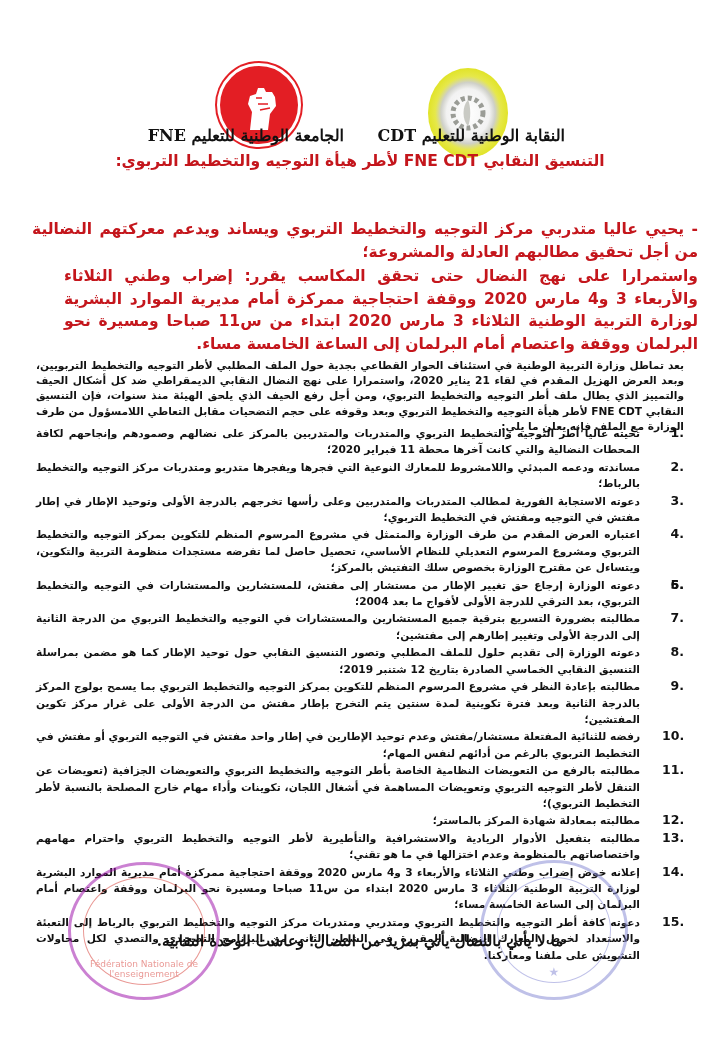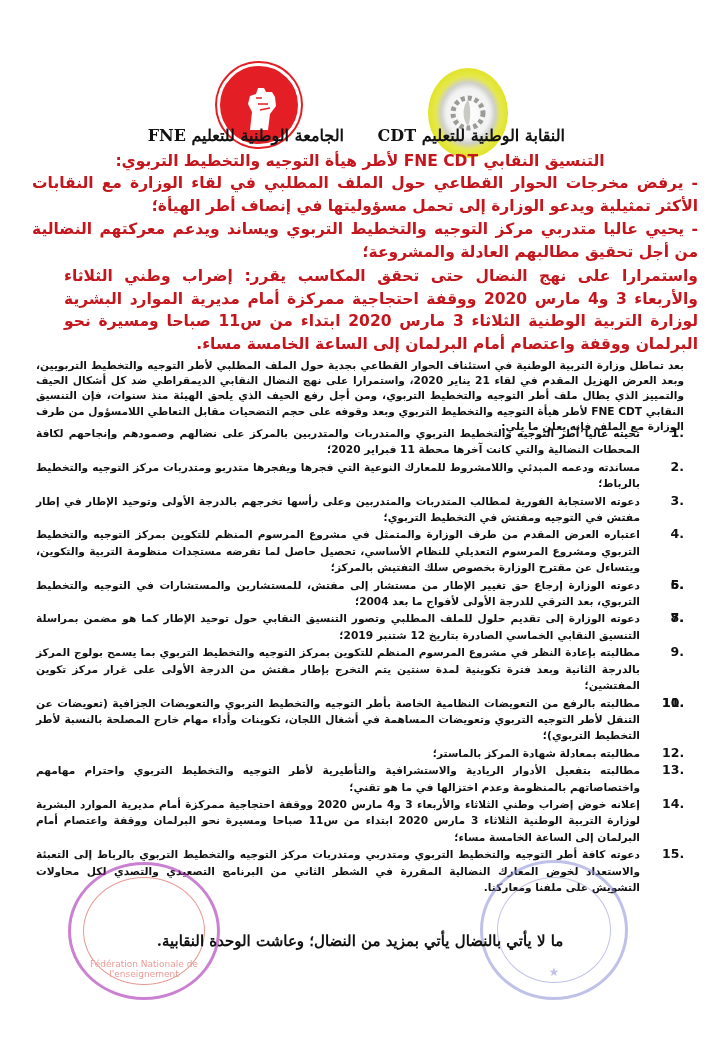--- a/index.html
+++ b/index.html
@@ -62,37 +62,36 @@
       <path d="M20 10 C 14 16, 14 30, 20 36 C 23 30, 23 16, 20 10 Z" fill="#c9cac4"></path>
     </svg>
   </div>
 
   <div class="header-names">
     <span class="cdt">النقابة الوطنية للتعليم CDT</span>
     <span class="fne">الجامعة الوطنية للتعليم FNE</span>
   </div>
 
   <div class="block red coord-title">التنسيق النقابي FNE CDT لأطر هيأة التوجيه والتخطيط التربوي:</div>
-  <div class="block red red-point rp1">- يرفض مخرجات الحوار القطاعي حول الملف المطلبي في لقاء الوزارة مع النقابات الأكثر تمثيلية ويدعو الوزارة إلى تحمل مسؤوليتها في إنصاف أطر الهيأة؛</div>
   <div class="block red red-point rp2">- يحيي عاليا متدربي مركز التوجيه والتخطيط التربوي ويساند ويدعم معركتهم النضالية من أجل تحقيق مطالبهم العادلة والمشروعة؛</div>
   <div class="block red decision">واستمرارا على نهج النضال حتى تحقق المكاسب يقرر: إضراب وطني الثلاثاء والأربعاء 3 و4 مارس 2020 ووقفة احتجاجية ممركزة أمام مديرية الموارد البشرية لوزارة التربية الوطنية الثلاثاء 3 مارس 2020 ابتداء من س11 صباحا ومسيرة نحو البرلمان ووقفة واعتصام أمام البرلمان إلى الساعة الخامسة مساء.</div>
 
   <div class="block intro">بعد تماطل وزارة التربية الوطنية في استئناف الحوار القطاعي بجدية حول الملف المطلبي لأطر التوجيه والتخطيط التربويين، وبعد العرض الهزيل المقدم في لقاء 21 يناير 2020، واستمرارا على نهج النضال النقابي الديمقراطي ضد كل أشكال الحيف والتمييز الذي يطال ملف أطر التوجيه والتخطيط التربوي، ومن أجل رفع الحيف الذي يلحق الهيئة منذ سنوات، فإن التنسيق النقابي FNE CDT لأطر هيأة التوجيه والتخطيط التربوي وبعد وقوفه على حجم التضحيات مقابل التعاطي اللامسؤول من طرف الوزارة مع الملف فإنه يعلن ما يلي:</div>
 
   <ol class="list">
     <li><span class="num">1.</span><span>تحيته عاليا أطر التوجيه والتخطيط التربوي والمتدربات والمتدربين بالمركز على نضالهم وصمودهم وإنجاحهم لكافة المحطات النضالية والتي كانت آخرها محطة 11 فبراير 2020؛</span></li>
     <li><span class="num">2.</span><span>مساندته ودعمه المبدئي واللامشروط للمعارك النوعية التي فجرها ويفجرها متدربو ومتدربات مركز التوجيه والتخطيط بالرباط؛</span></li>
     <li><span class="num">3.</span><span>دعوته الاستجابة الفورية لمطالب المتدربات والمتدربين وعلى رأسها تخرجهم بالدرجة الأولى وتوحيد الإطار في إطار مفتش في التوجيه ومفتش في التخطيط التربوي؛</span></li>
     <li><span class="num">4.</span><span>اعتباره العرض المقدم من طرف الوزارة والمتمثل في مشروع المرسوم المنظم للتكوين بمركز التوجيه والتخطيط التربوي ومشروع المرسوم التعديلي للنظام الأساسي، تحصيل حاصل لما تفرضه مستجدات منظومة التربية والتكوين، ويتساءل عن مقترح الوزارة بخصوص سلك التفتيش بالمركز؛</span></li>
     <li><span class="num">5.</span></li>
     <li><span class="num">6.</span><span>دعوته الوزارة إرجاع حق تغيير الإطار من مستشار إلى مفتش، للمستشارين والمستشارات في التوجيه والتخطيط التربوي، بعد الترقي للدرجة الأولى لأفواج ما بعد 2004؛</span></li>
-    <li><span class="num">7.</span></li>
+    <li><span class="num">7.</span><span>مطالبته بضرورة التسريع بترقية جميع المستشارين والمستشارات في التوجيه والتخطيط التربوي من الدرجة الثانية إلى الدرجة الأولى وتغيير إطارهم إلى مفتشين؛</span></li>
     <li><span class="num">8.</span><span>دعوته الوزارة إلى تقديم حلول للملف المطلبي وتصور التنسيق النقابي حول توحيد الإطار كما هو مضمن بمراسلة التنسيق النقابي الخماسي الصادرة بتاريخ 12 شتنبر 2019؛</span></li>
     <li><span class="num">9.</span><span>مطالبته بإعادة النظر في مشروع المرسوم المنظم للتكوين بمركز التوجيه والتخطيط التربوي بما يسمح بولوج المركز بالدرجة الثانية وبعد فترة تكوينية لمدة سنتين يتم التخرج بإطار مفتش من الدرجة الأولى على غرار مركز تكوين المفتشين؛</span></li>
-    <li><span class="num">10.</span></li>
+    <li><span class="num">10.</span><span>رفضه للثنائية المفتعلة مستشار/مفتش وعدم توحيد الإطارين في إطار واحد مفتش في التوجيه التربوي أو مفتش في التخطيط التربوي بالرغم من أدائهم لنفس المهام؛</span></li>
     <li><span class="num">11.</span><span>مطالبته بالرفع من التعويضات النظامية الخاصة بأطر التوجيه والتخطيط التربوي والتعويضات الجزافية (تعويضات عن التنقل لأطر التوجيه التربوي وتعويضات المساهمة في أشغال اللجان، تكوينات وأداء مهام خارج المصلحة بالنسبة لأطر التخطيط التربوي)؛</span></li>
     <li><span class="num">12.</span><span>مطالبته بمعادلة شهادة المركز بالماستر؛</span></li>
     <li><span class="num">13.</span><span>مطالبته بتفعيل الأدوار الريادية والاستشرافية والتأطيرية لأطر التوجيه والتخطيط التربوي واحترام مهامهم واختصاصاتهم بالمنظومة وعدم اختزالها في ما هو تقني؛</span></li>
     <li><span class="num">14.</span><span>إعلانه خوض إضراب وطني الثلاثاء والأربعاء 3 و4 مارس 2020 ووقفة احتجاجية ممركزة أمام مديرية الموارد البشرية لوزارة التربية الوطنية الثلاثاء 3 مارس 2020 ابتداء من س11 صباحا ومسيرة نحو البرلمان ووقفة واعتصام أمام البرلمان إلى الساعة الخامسة مساء؛</span></li>
     <li><span class="num">15.</span><span>دعوته كافة أطر التوجيه والتخطيط التربوي ومتدربي ومتدربات مركز التوجيه والتخطيط التربوي بالرباط إلى التعبئة والاستعداد لخوض المعارك النضالية المقررة في الشطر الثاني من البرنامج التصعيدي والتصدي لكل محاولات التشويش على ملفنا ومعاركنا.</span></li>
   </ol>
 
   <div class="stamp stamp-red">
     <div class="stamp-label">Fédération Nationale de l'enseignement</div>
   </div>

